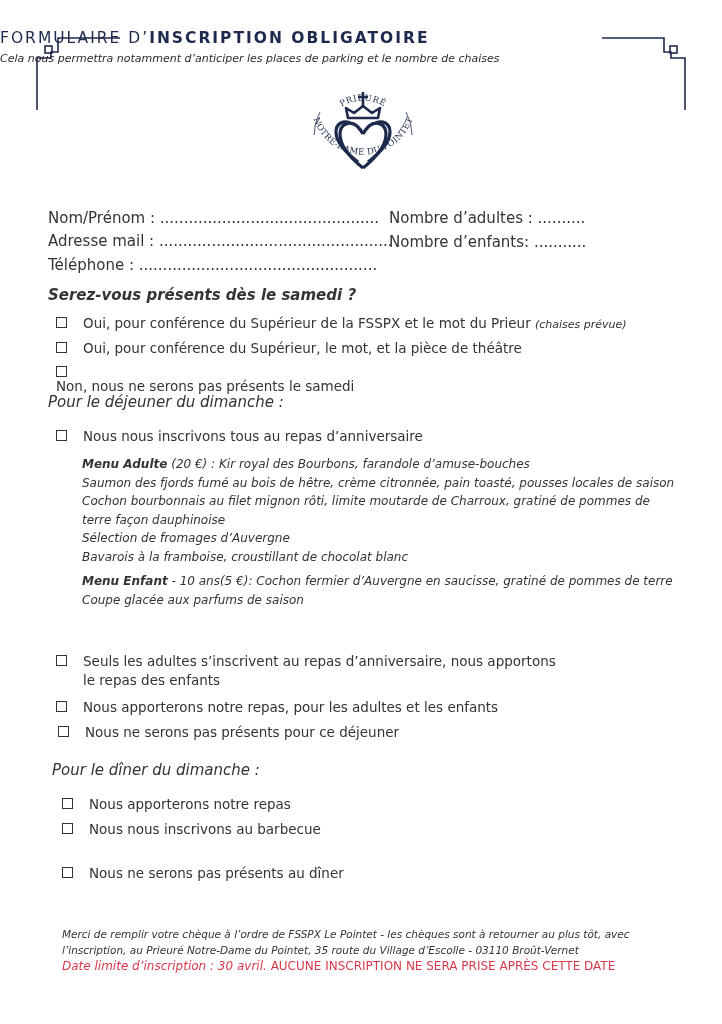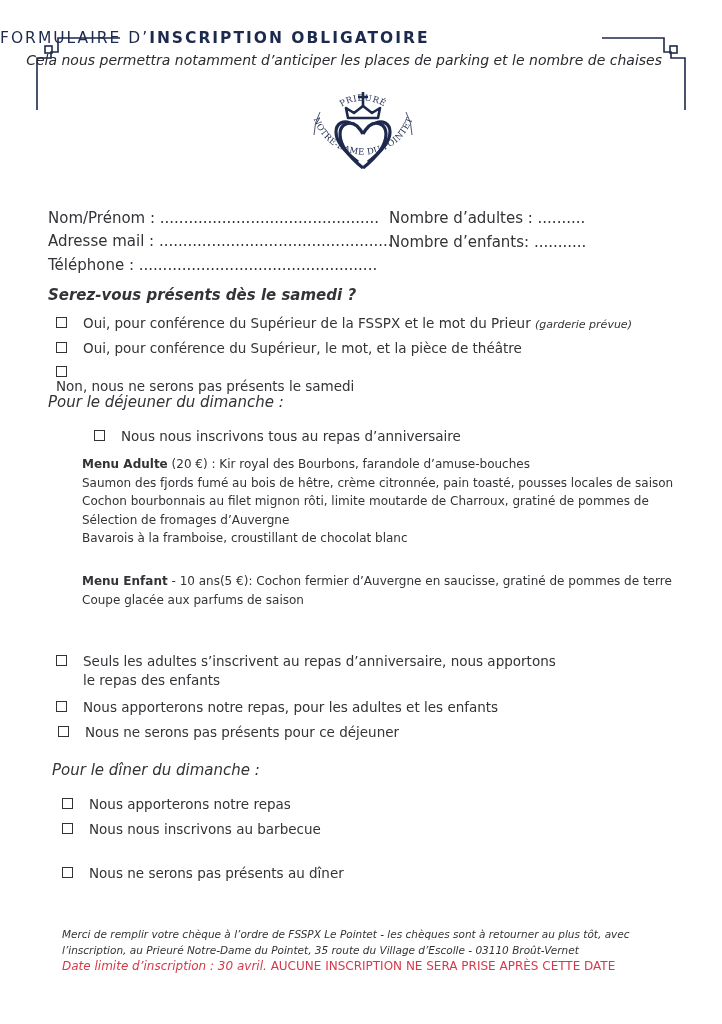--- a/index.html
+++ b/index.html
@@ -2,32 +2,32 @@
 <html><head>
 <meta charset="utf-8">
 <style>
   html, body { margin: 0; padding: 0; background: #ffffff; }
   body { width: 722px; height: 1024px; position: relative; overflow: hidden;
          font-family: "DejaVu Sans", sans-serif; color: #333338; }
   .frame { position: absolute; left: 0; top: 0; width: 722px; height: 200px; }
   .title { position: absolute; left: 0; width: 608px; top: 29px; text-align: left;
            font-size: 15.5px; letter-spacing: 2px; color: #1d2a4d; white-space: nowrap; }
   .title b { font-weight: bold; }
-  .subtitle { position: absolute; left: 0; width: 662px; top: 52px; text-align: right;
-              font-size: 14px; font-style: italic; color: #2a2a30; white-space: nowrap; }
+  .subtitle { position: absolute; left: 0; width: 662px; top: 52px; text-align: left;
+              font-size: 11px; font-style: italic; color: #2a2a30; white-space: nowrap; }
   .logo { position: absolute; left: 300px; top: 80px; width: 126px; height: 112px; }
   .field { position: absolute; font-size: 15px; color: #333338; white-space: nowrap; }
   .heading { position: absolute; font-size: 15px; font-style: italic; font-weight: bold; color: #333338; white-space: nowrap; }
   .heading.light { font-weight: normal; }
   .opt { position: absolute; display: flex; align-items: flex-start; font-size: 13.5px; color: #333338; }
   .box { width: 11px; height: 11px; border: 1.3px solid #333; margin-top: 3px; margin-right: 16px; flex: none; box-sizing: border-box; }
   .opt .txt { line-height: 19px; white-space: nowrap; }
   .opt .note { font-style: italic; font-size: 11px; }
   .opt .sub { font-size: 11.5px; display: block; line-height: 16px; }
-  .menu { position: absolute; left: 82px; font-size: 12px; color: #333338; line-height: 18.5px; white-space: nowrap; }
+  .menu { position: absolute; left: 82px; font-size: 12px; font-style: italic; color: #333338; line-height: 18.5px; white-space: nowrap; }
   .menu b { font-weight: bold; }
   .deadline { position: absolute; left: 62px; top: 959px; font-size: 12px; color: #d8394a; white-space: nowrap; }
   .deadline i { font-style: italic; }
   .info { position: absolute; left: 62px; top: 926px; font-size: 10.5px; font-style: italic; color: #333338; line-height: 16px; white-space: nowrap; }
 </style>
 </head>
 <body>
 
 <svg class="frame" viewBox="0 0 722 200">
   <g fill="none" stroke="#1d2a4d" stroke-width="1.6">
@@ -69,42 +69,43 @@
 <div class="field" style="left:48px; top:209px;">Nom/Prénom : ..............................................</div>
 <div class="field" style="left:48px; top:232px;">Adresse mail : .................................................</div>
 <div class="field" style="left:48px; top:256px;">Téléphone : ..................................................</div>
 <div class="field" style="left:389px; top:209px;">Nombre d’adultes : ..........</div>
 <div class="field" style="left:389px; top:233px;">Nombre d’enfants: ...........</div>
 
 <div class="heading" style="left:48px; top:286px;">Serez-vous présents dès le samedi ?</div>
 
 <div class="opt" style="left:56px; top:314px;">
   <span class="box"></span>
-  <span class="txt"><span>Oui, pour conférence du Supérieur de la FSSPX et le mot du Prieur </span><span class="note">(garderie prévue)</span></span>
+  <span class="txt"><span>Oui, pour conférence du Supérieur de la FSSPX et le mot du Prieur </span><span class="note">(chaises prévue)</span></span>
 </div>
 <div class="opt" style="left:56px; top:339px;">
   <span class="box"></span>
   <span class="txt">Oui, pour conférence du Supérieur, le mot, et la pièce de théâtre</span>
 </div>
 <div class="opt" style="left:56px; top:363px;flex-direction:column;">
   <span class="box"></span>
   <span class="txt">Non, nous ne serons pas présents le samedi</span>
 </div>
 
 <div class="heading light" style="left:48px; top:393px;">Pour le déjeuner du dimanche :</div>
 
-<div class="opt" style="left:56px; top:427px;margin-left:38px;">
+<div class="opt" style="left:56px; top:427px;">
   <span class="box"></span>
   <span class="txt">Nous nous inscrivons tous au repas d’anniversaire</span>
 </div>
 
 <div class="menu" style="top:455px;">
   <div><b>Menu Adulte</b><span> (20 €) : </span><span>Kir royal des Bourbons, farandole d’amuse-bouches</span></div>
   <div>Saumon des fjords fumé au bois de hêtre, crème citronnée, pain toasté, pousses locales de saison</div>
   <div>Cochon bourbonnais au filet mignon rôti, limite moutarde de Charroux, gratiné de pommes de</div>
+  <div>terre façon dauphinoise</div>
   <div>Sélection de fromages d’Auvergne</div>
   <div>Bavarois à la framboise, croustillant de chocolat blanc</div>
 </div>
 
 <div class="menu" style="top:572px;">
   <div><b>Menu Enfant</b><span> -  10 ans(5 €): </span><span>Cochon fermier d’Auvergne en saucisse, gratiné de pommes de terre</span></div>
   <div>Coupe glacée aux parfums de saison</div>
 </div>
 
 <div class="opt" style="left:56px; top:652px;">

